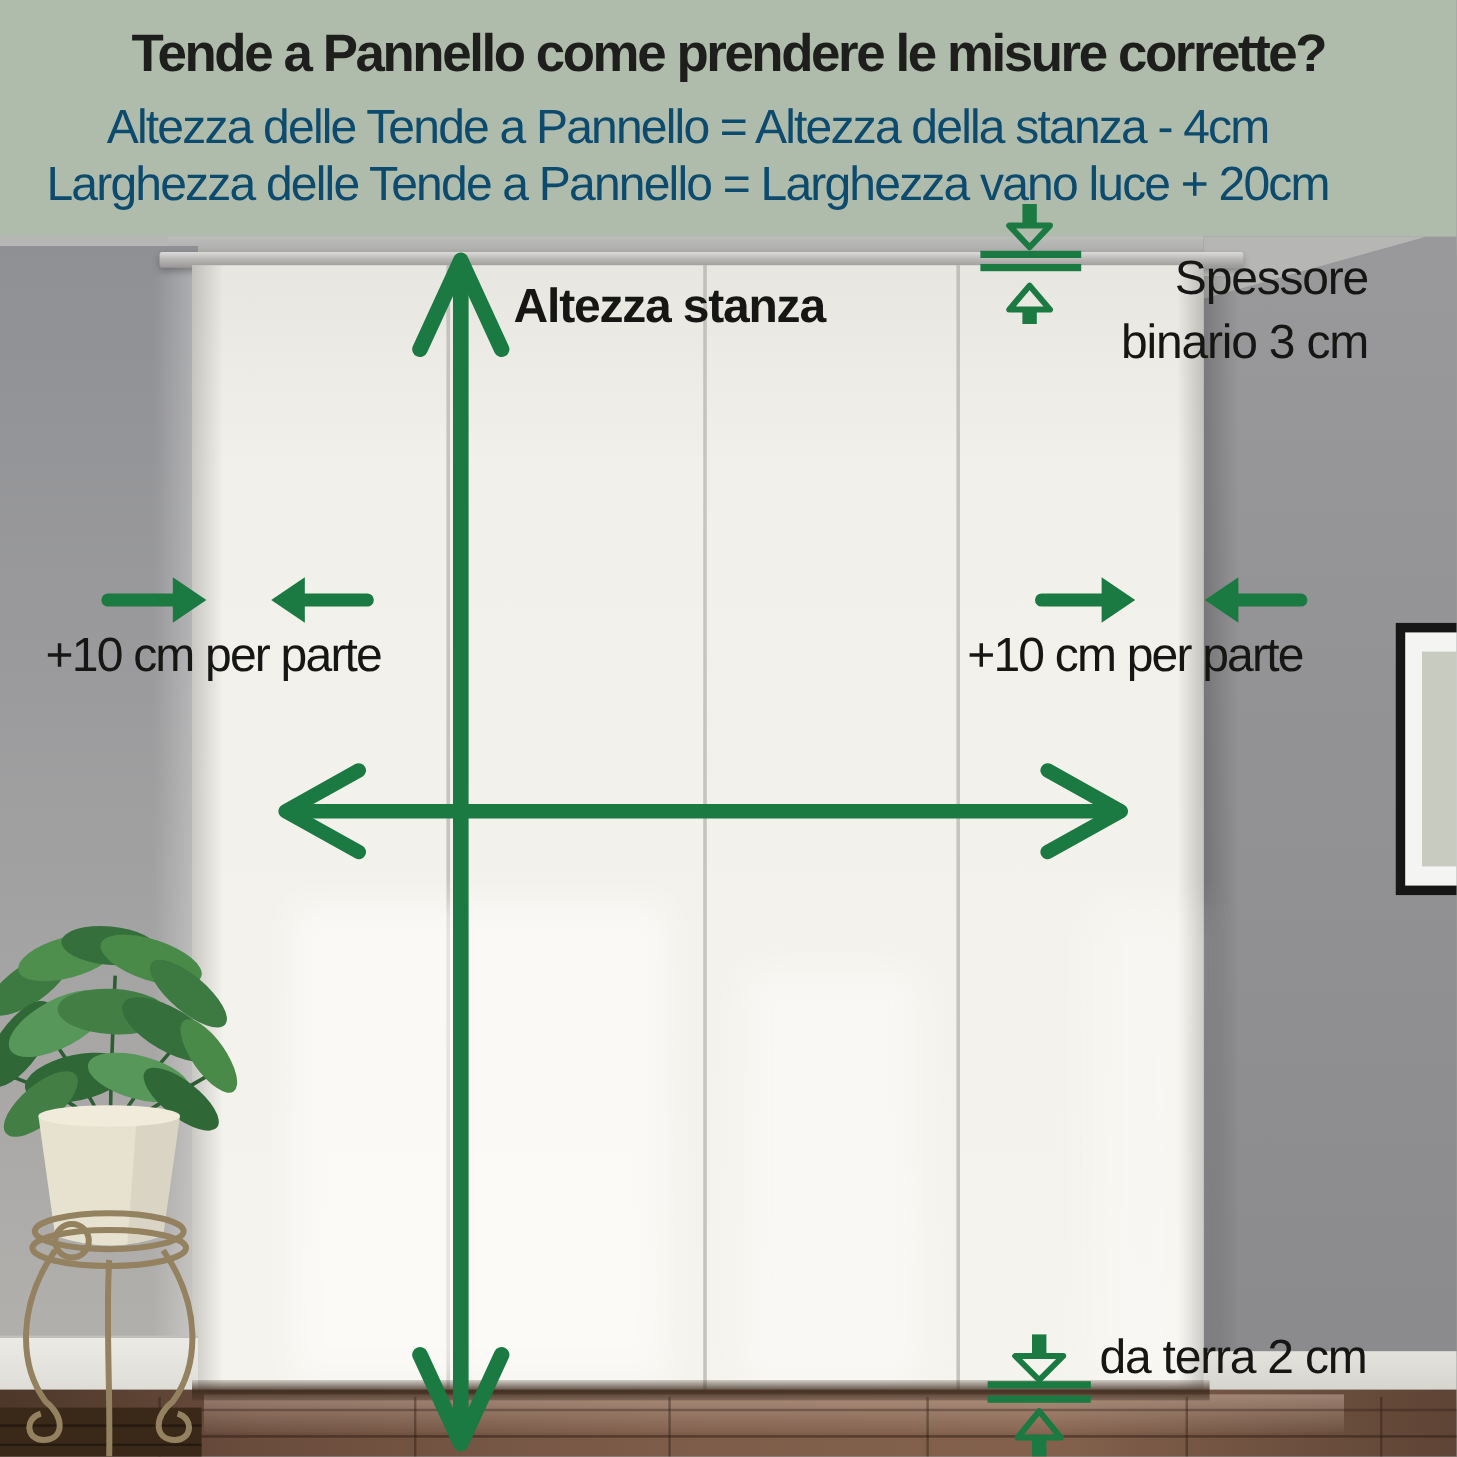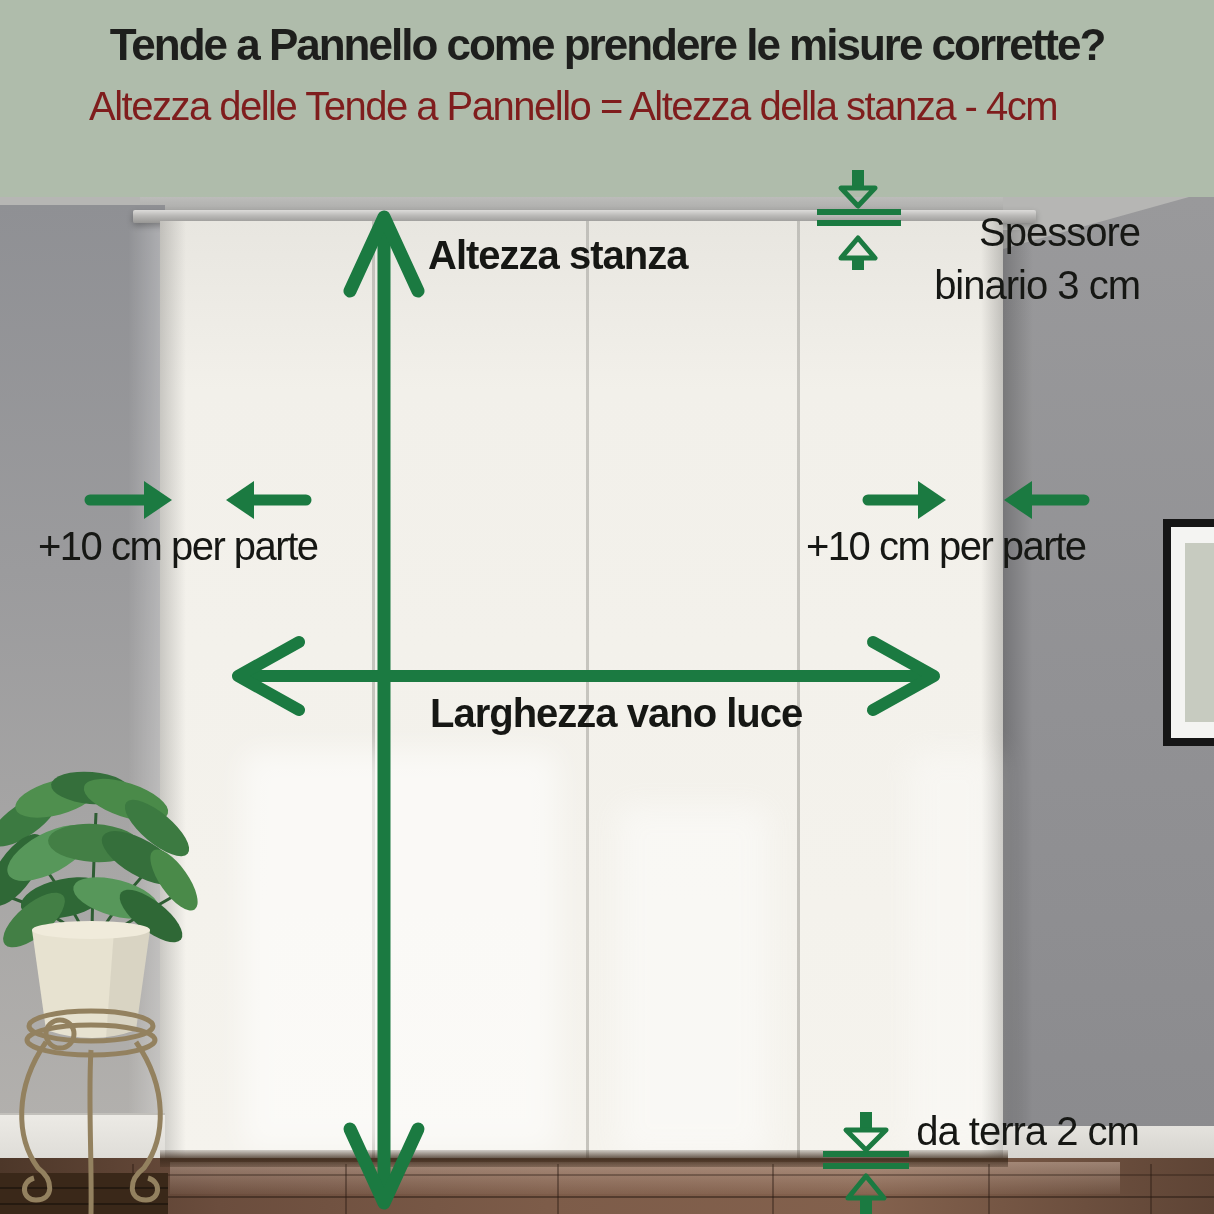--- a/index.html
+++ b/index.html
@@ -15,21 +15,21 @@
   .abs{position:absolute;}
 
   
   .header{left:0;top:0;width:1214px;height:197px;background:var(--header-bg);z-index:30;}
   .header .title{
     left:0;top:20px;width:1214px;text-align:center;
     font-size:44px;font-weight:700;letter-spacing:-2px;color:var(--ink);
   }
   .header .formula{
     left:0;width:1146px;text-align:center;
-    font-size:40px;font-weight:400;letter-spacing:-1.5px;color:#7f1d1d;
+    font-size:40px;font-weight:400;letter-spacing:-1.5px;color:#0c4a6e;
   }
   .f1{top:84px;} .f2{top:132px;}
 
   
   .ceiling{left:0;top:197px;width:1214px;height:16px;
     background:linear-gradient(180deg,#bcbcba,#aaaaa8);}
   .wall-left{left:0;top:205px;width:165px;height:915px;
     background:linear-gradient(180deg,#8f9094 0%,#9b9b9d 40%,#b2b0ad 100%);}
   .wall-left-wedge{left:0;top:197px;width:140px;height:34px;background:#b6b6b4;
     clip-path:polygon(0 0,100% 0,100% 40%,0 100%);}
@@ -235,24 +235,24 @@
       <rect x="860" y="1112" width="12" height="18" fill="var(--green)"></rect>
       <path d="M846 1130 H886 L866 1150 Z" fill="none" stroke="var(--green)" stroke-width="5" stroke-linejoin="round"></path>
       <path d="M848 1198 L866 1176 L884 1198 Z" fill="none" stroke="var(--green)" stroke-width="5" stroke-linejoin="round"></path>
       <rect x="860" y="1198" width="12" height="16" fill="var(--green)"></rect>
     </g>
   </svg>
 
   <div class="abs header">
     <div class="abs title">Tende a Pannello come prendere le misure corrette?</div>
     <div class="abs formula f1">Altezza delle Tende a Pannello = Altezza della stanza - 4cm</div>
+    <div class="abs formula f2">Larghezza delle Tende a Pannello = Larghezza vano luce + 20cm</div>
   </div>
 
   <div class="abs note bold-note lbl-altezza">Altezza stanza</div>
-  <div class="abs note bold-note lbl-larghezza">Larghezza vano luce</div>
   <div class="abs note light-note lbl-p10l">+10 cm per parte</div>
   <div class="abs note light-note lbl-p10r">+10 cm per parte</div>
   <div class="abs note lbl-spessore">
     <div>Spessore</div>
     <div>binario 3 cm</div>
   </div>
   <div class="abs note lbl-spazio">
     <div>da terra 2 cm</div>
   </div>
 

